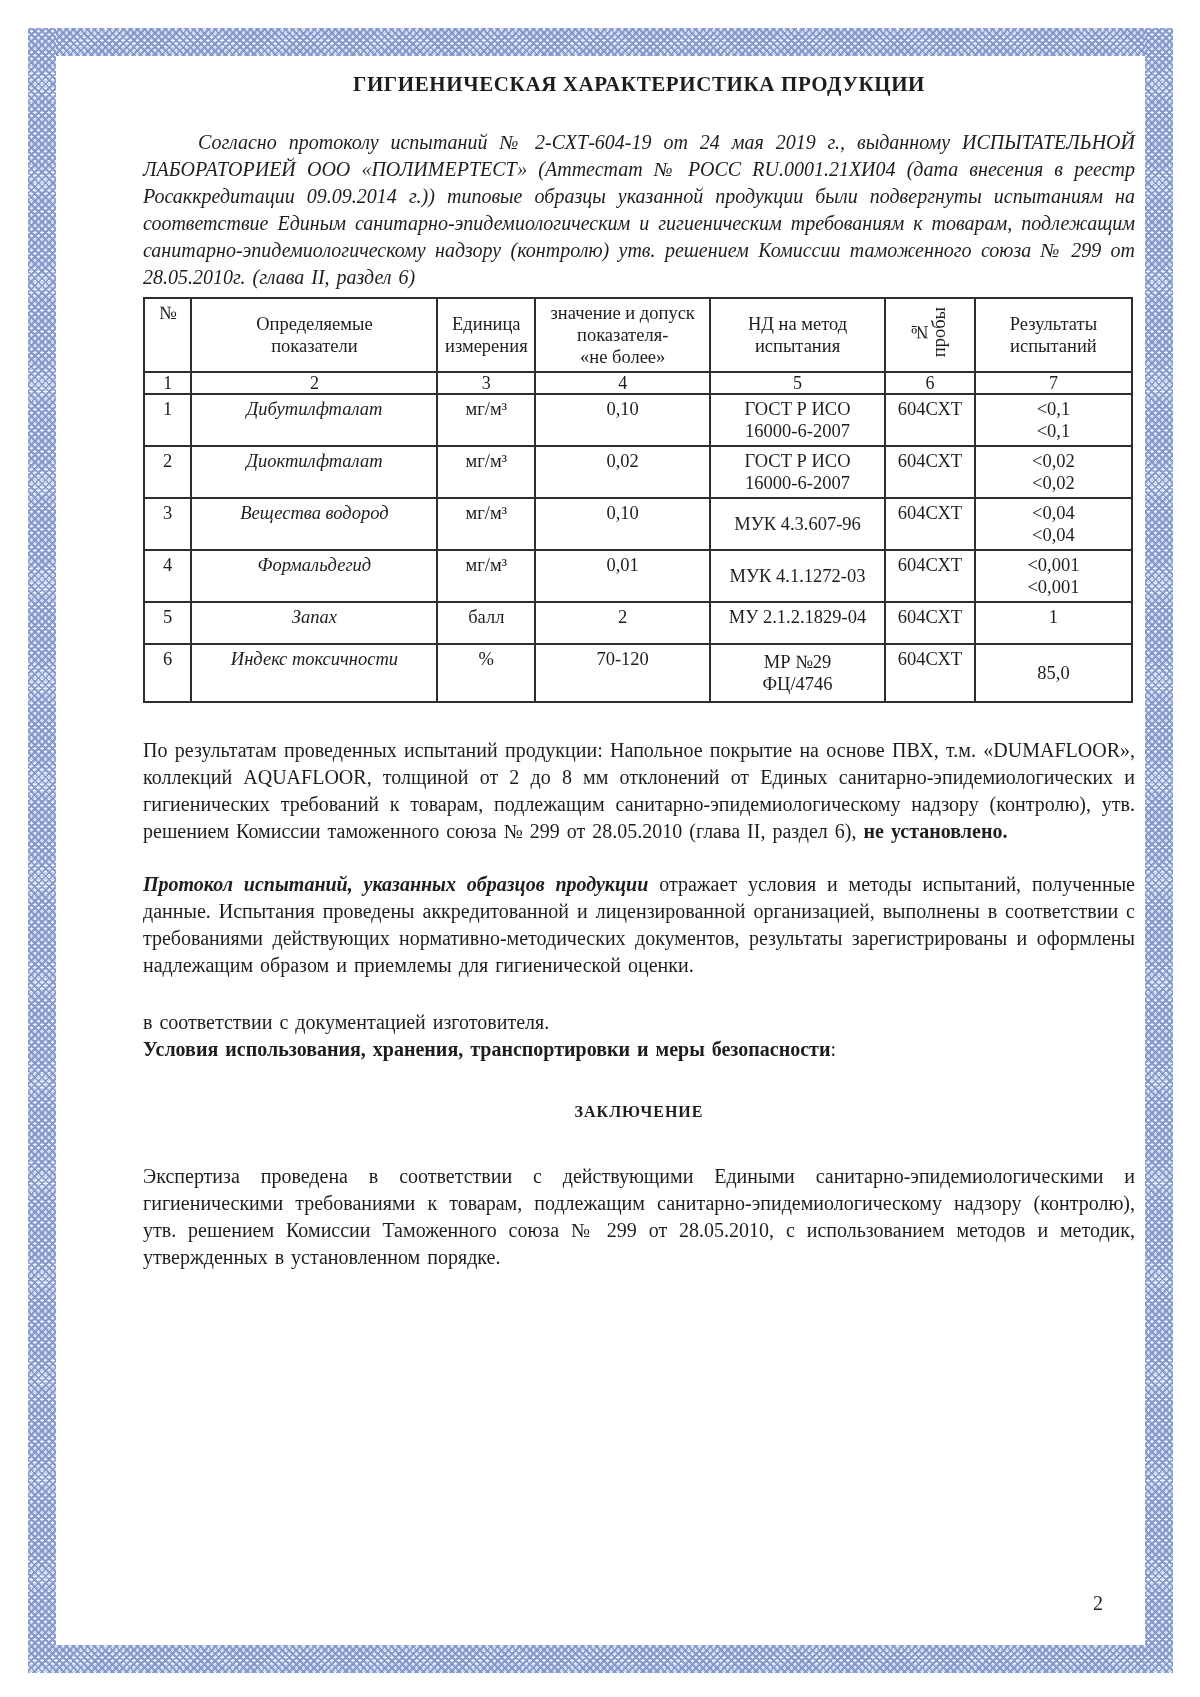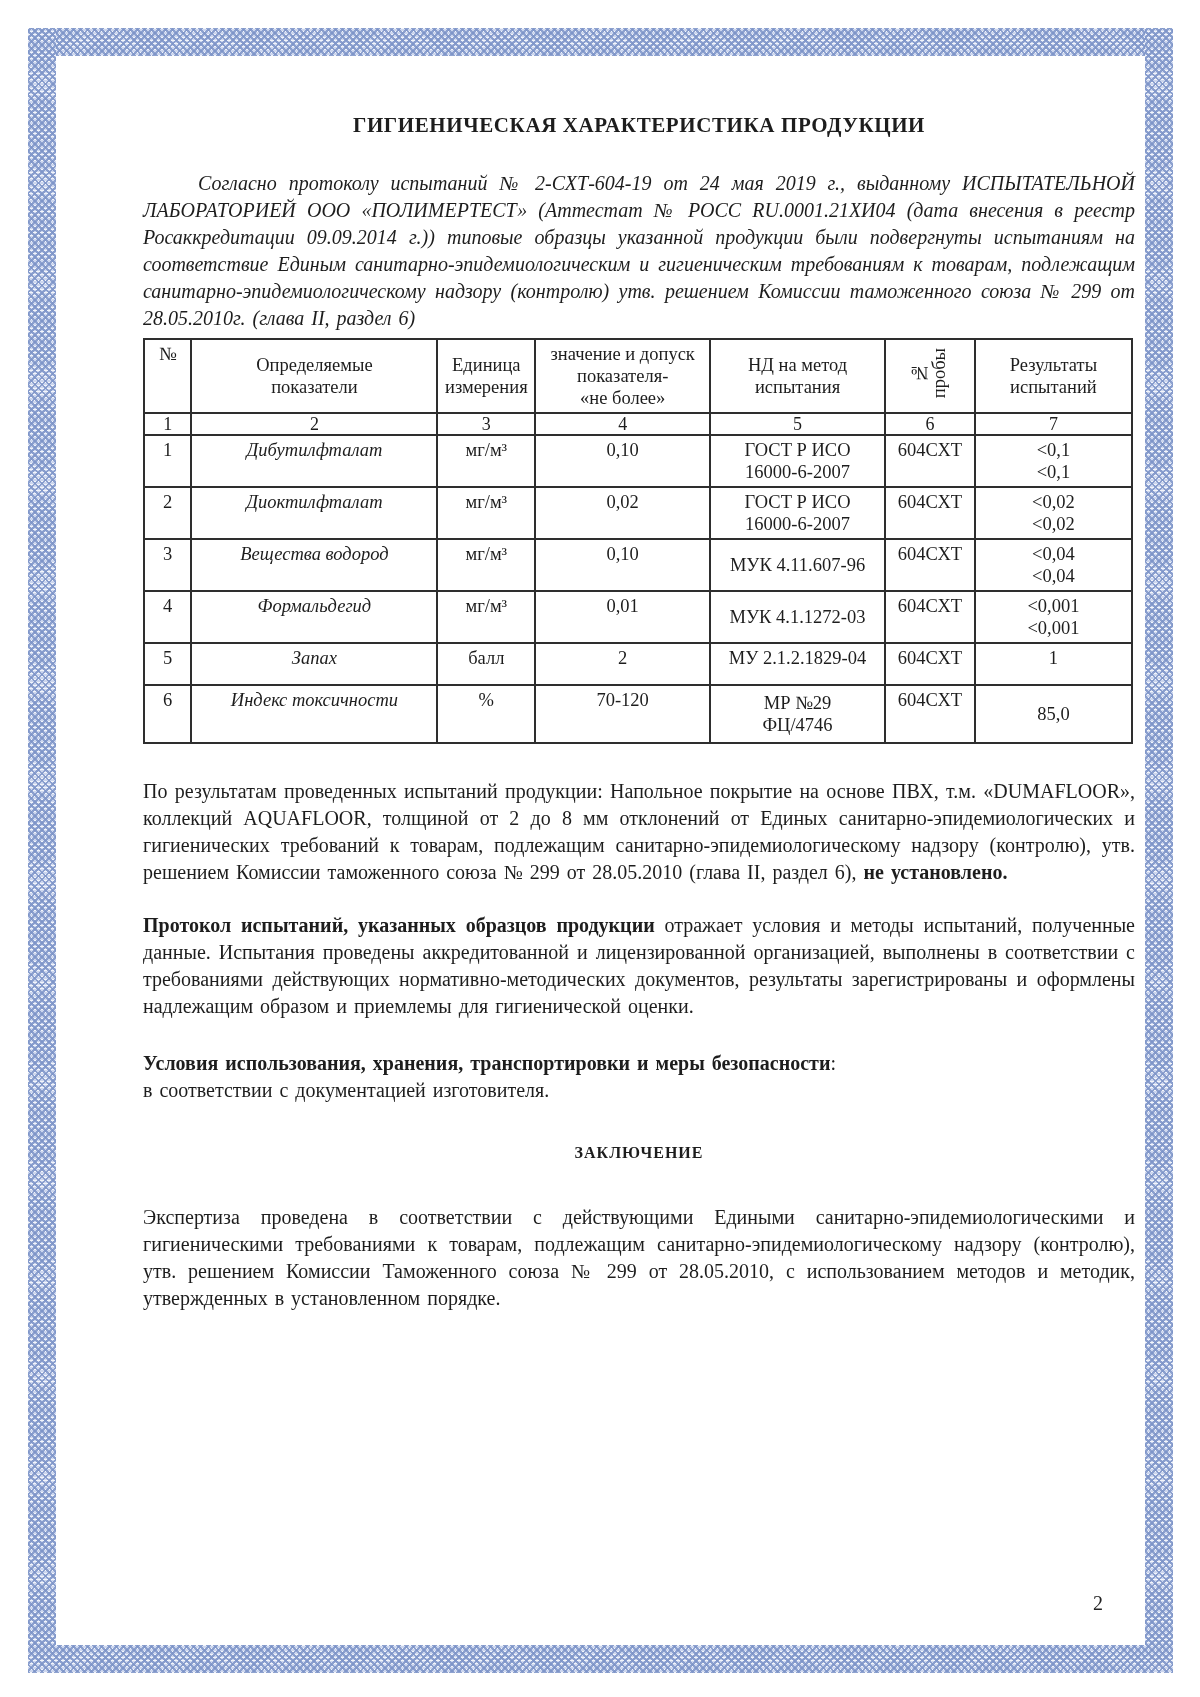--- a/index.html
+++ b/index.html
@@ -17,21 +17,21 @@
       repeating-linear-gradient(-45deg, rgba(125,148,200,.85) 0 2px, rgba(255,255,255,0) 2px 5px),
       repeating-linear-gradient(0deg, rgba(255,255,255,.75) 0 1px, rgba(255,255,255,0) 1px 3px);
   }
   .band-top   {left:28px;right:27px;top:28px;height:28px;}
   .band-bottom{left:28px;right:27px;bottom:24px;height:28px;}
   .band-left  {left:28px;top:28px;bottom:24px;width:28px;}
   .band-right {right:27px;top:28px;bottom:24px;width:28px;}
 
   
   .page-content{
-    position:absolute;left:143px;top:0;width:992px;padding-top:113px;
+    position:absolute;left:143px;top:0;width:992px;padding-top:72px;
   }
   .doc-title{
     text-align:center;font-weight:bold;font-size:21px;letter-spacing:.6px;margin:0;
   }
   p.body{
     font-size:20px;line-height:27px;text-align:justify;margin:0;word-spacing:2px;
   }
   .indent-lg{text-indent:55px;font-style:italic;}
   .indent-sm{text-indent:40px;}
   #intro-paragraph{margin-top:32px;}
@@ -57,21 +57,21 @@
   .va-mid{vertical-align:middle;}
   .cell-left{text-align:left;padding-left:9px;font-style:italic;}
   .rot{
     writing-mode:vertical-rl;transform:rotate(180deg);
     white-space:pre-line;line-height:19px;font-size:18.5px;
   }
 
   
   #results-paragraph{margin-top:34px;}
   #protocol-paragraph{margin-top:26px;}
-  .lead-bold-italic{font-weight:bold;}
+  .lead-bold-italic{font-weight:bold;font-style:italic;}
   #conditions-block{margin-top:30px;}
   .conclusion-heading{
     margin-top:40px;text-align:center;font-weight:bold;font-size:16px;letter-spacing:1px;
   }
   #conclusion-paragraph{margin-top:42px;}
 
   .page-number{
     position:absolute;left:1093px;top:1592px;font-size:20px;color:#222;
   }
 </style>
@@ -149,21 +149,21 @@
 16000-6-2007</td>
       <td class="va-top">604СХТ</td>
       <td class="pre va-mid">&lt;0,02
 &lt;0,02</td>
     </tr>
     <tr class="h-r3">
       <td class="va-top">3</td>
       <td class="va-top cell-left">Вещества водород</td>
       <td class="va-top">мг/м³</td>
       <td class="va-top">0,10</td>
-      <td class="pre va-mid">МУК 4.11.607-96</td>
+      <td class="pre va-mid">МУК 4.3.607-96</td>
       <td class="va-top">604СХТ</td>
       <td class="pre va-mid">&lt;0,04
 &lt;0,04</td>
     </tr>
     <tr class="h-r4">
       <td class="va-top">4</td>
       <td class="va-top cell-left">Формальдегид</td>
       <td class="va-top">мг/м³</td>
       <td class="va-top">0,01</td>
       <td class="pre va-mid">МУК  4.1.1272-03</td>
@@ -191,22 +191,22 @@
       <td class="pre va-mid">85,0</td>
     </tr>
   </tbody>
     </table>
 
   <p class="body" id="results-paragraph"><span>По результатам проведенных испытаний продукции: Напольное покрытие на основе ПВХ, т.м. «DUMAFLOOR», коллекций AQUAFLOOR, толщиной от 2 до 8 мм отклонений от Единых санитарно-эпидемиологических и гигиенических требований к товарам, подлежащим санитарно-эпидемиологическому надзору (контролю), утв. решением Комиссии таможенного союза № 299 от 28.05.2010 (глава II, раздел 6), </span><b>не установлено.</b></p>
 
   <p class="body" id="protocol-paragraph"><span class="lead-bold-italic">Протокол испытаний, указанных образцов продукции</span><span> отражает условия и методы испытаний, полученные данные. Испытания проведены аккредитованной и лицензированной организацией, выполнены в соответствии с требованиями действующих нормативно-методических документов, результаты зарегистрированы и оформлены надлежащим образом и приемлемы для гигиенической оценки.</span></p>
 
   <div id="conditions-block">
+    <p class="body">в соответствии с документацией изготовителя.</p>
     <p class="body"><b>Условия использования, хранения, транспортировки и меры безопасности</b><span>:</span></p>
-    <p class="body">в соответствии с документацией изготовителя.</p>
   </div>
 
   <h2 class="conclusion-heading">ЗАКЛЮЧЕНИЕ</h2>
 
   <p class="body" id="conclusion-paragraph">Экспертиза проведена в соответствии с действующими Едиными санитарно-эпидемиологическими и гигиеническими требованиями к товарам, подлежащим санитарно-эпидемиологическому надзору (контролю), утв. решением Комиссии Таможенного союза № 299 от 28.05.2010, с использованием методов и методик, утвержденных в установленном порядке.</p>
 
 </div>
 
 <div class="page-number">2</div>
 

